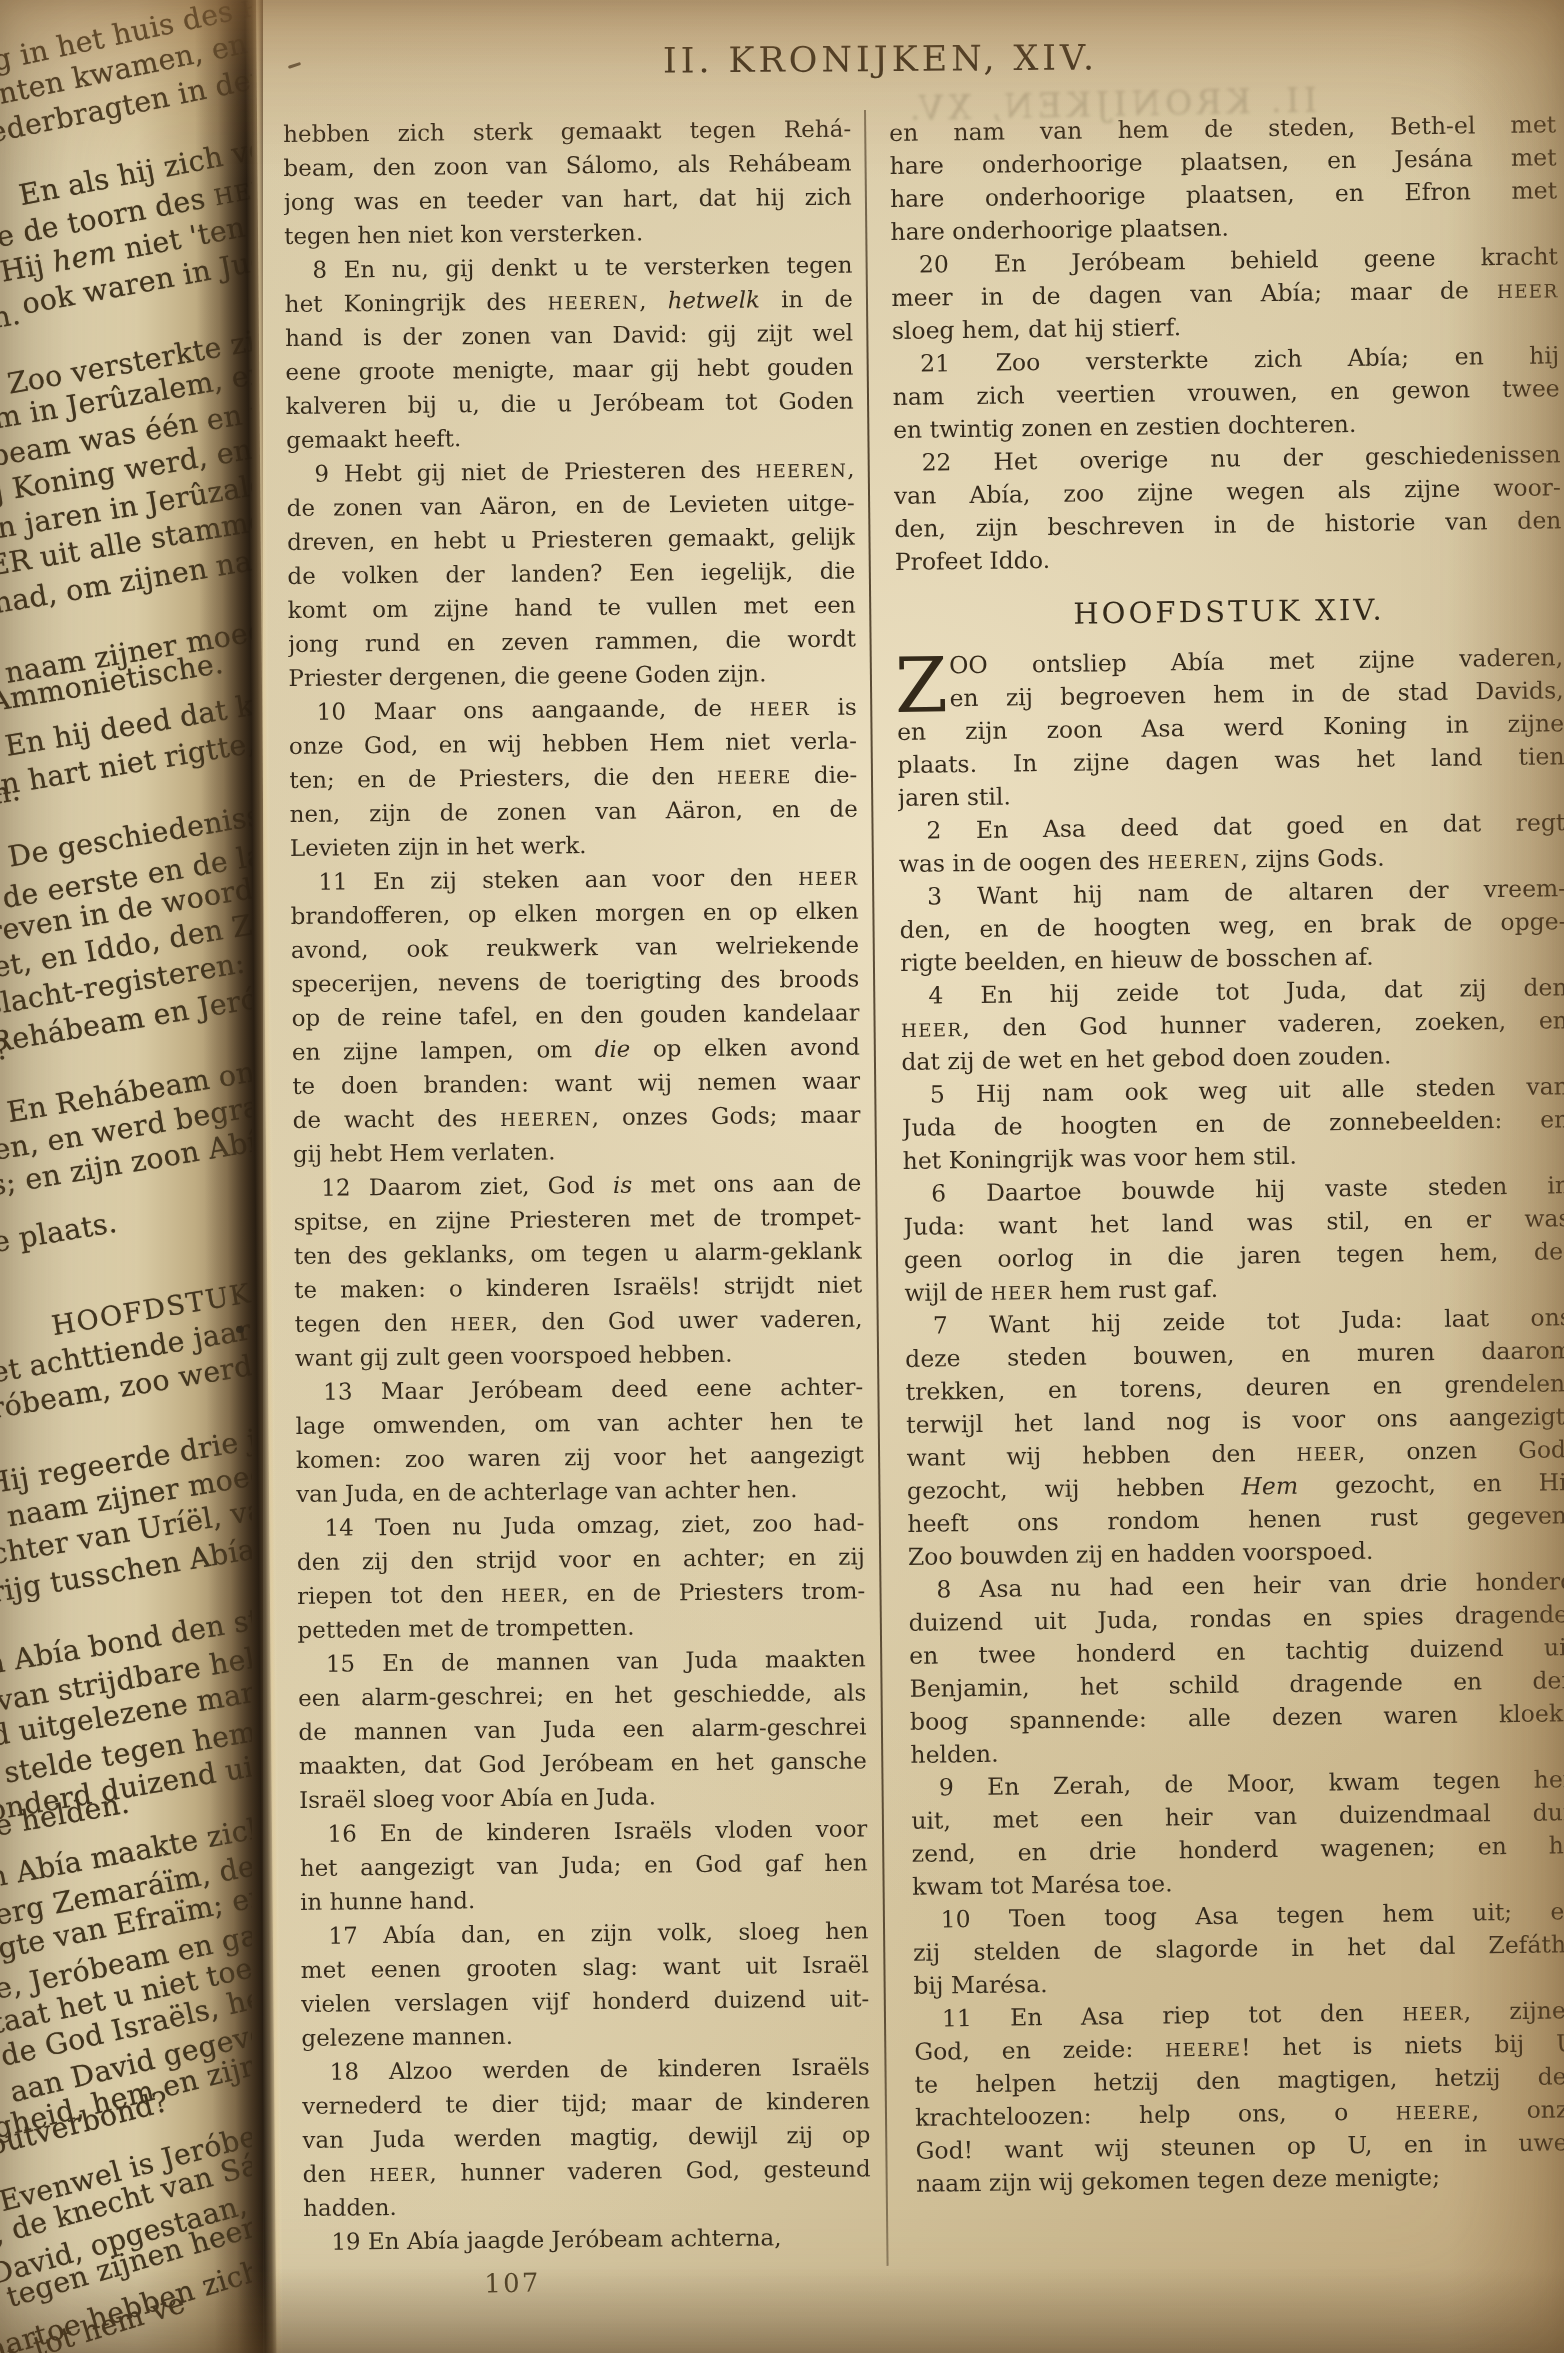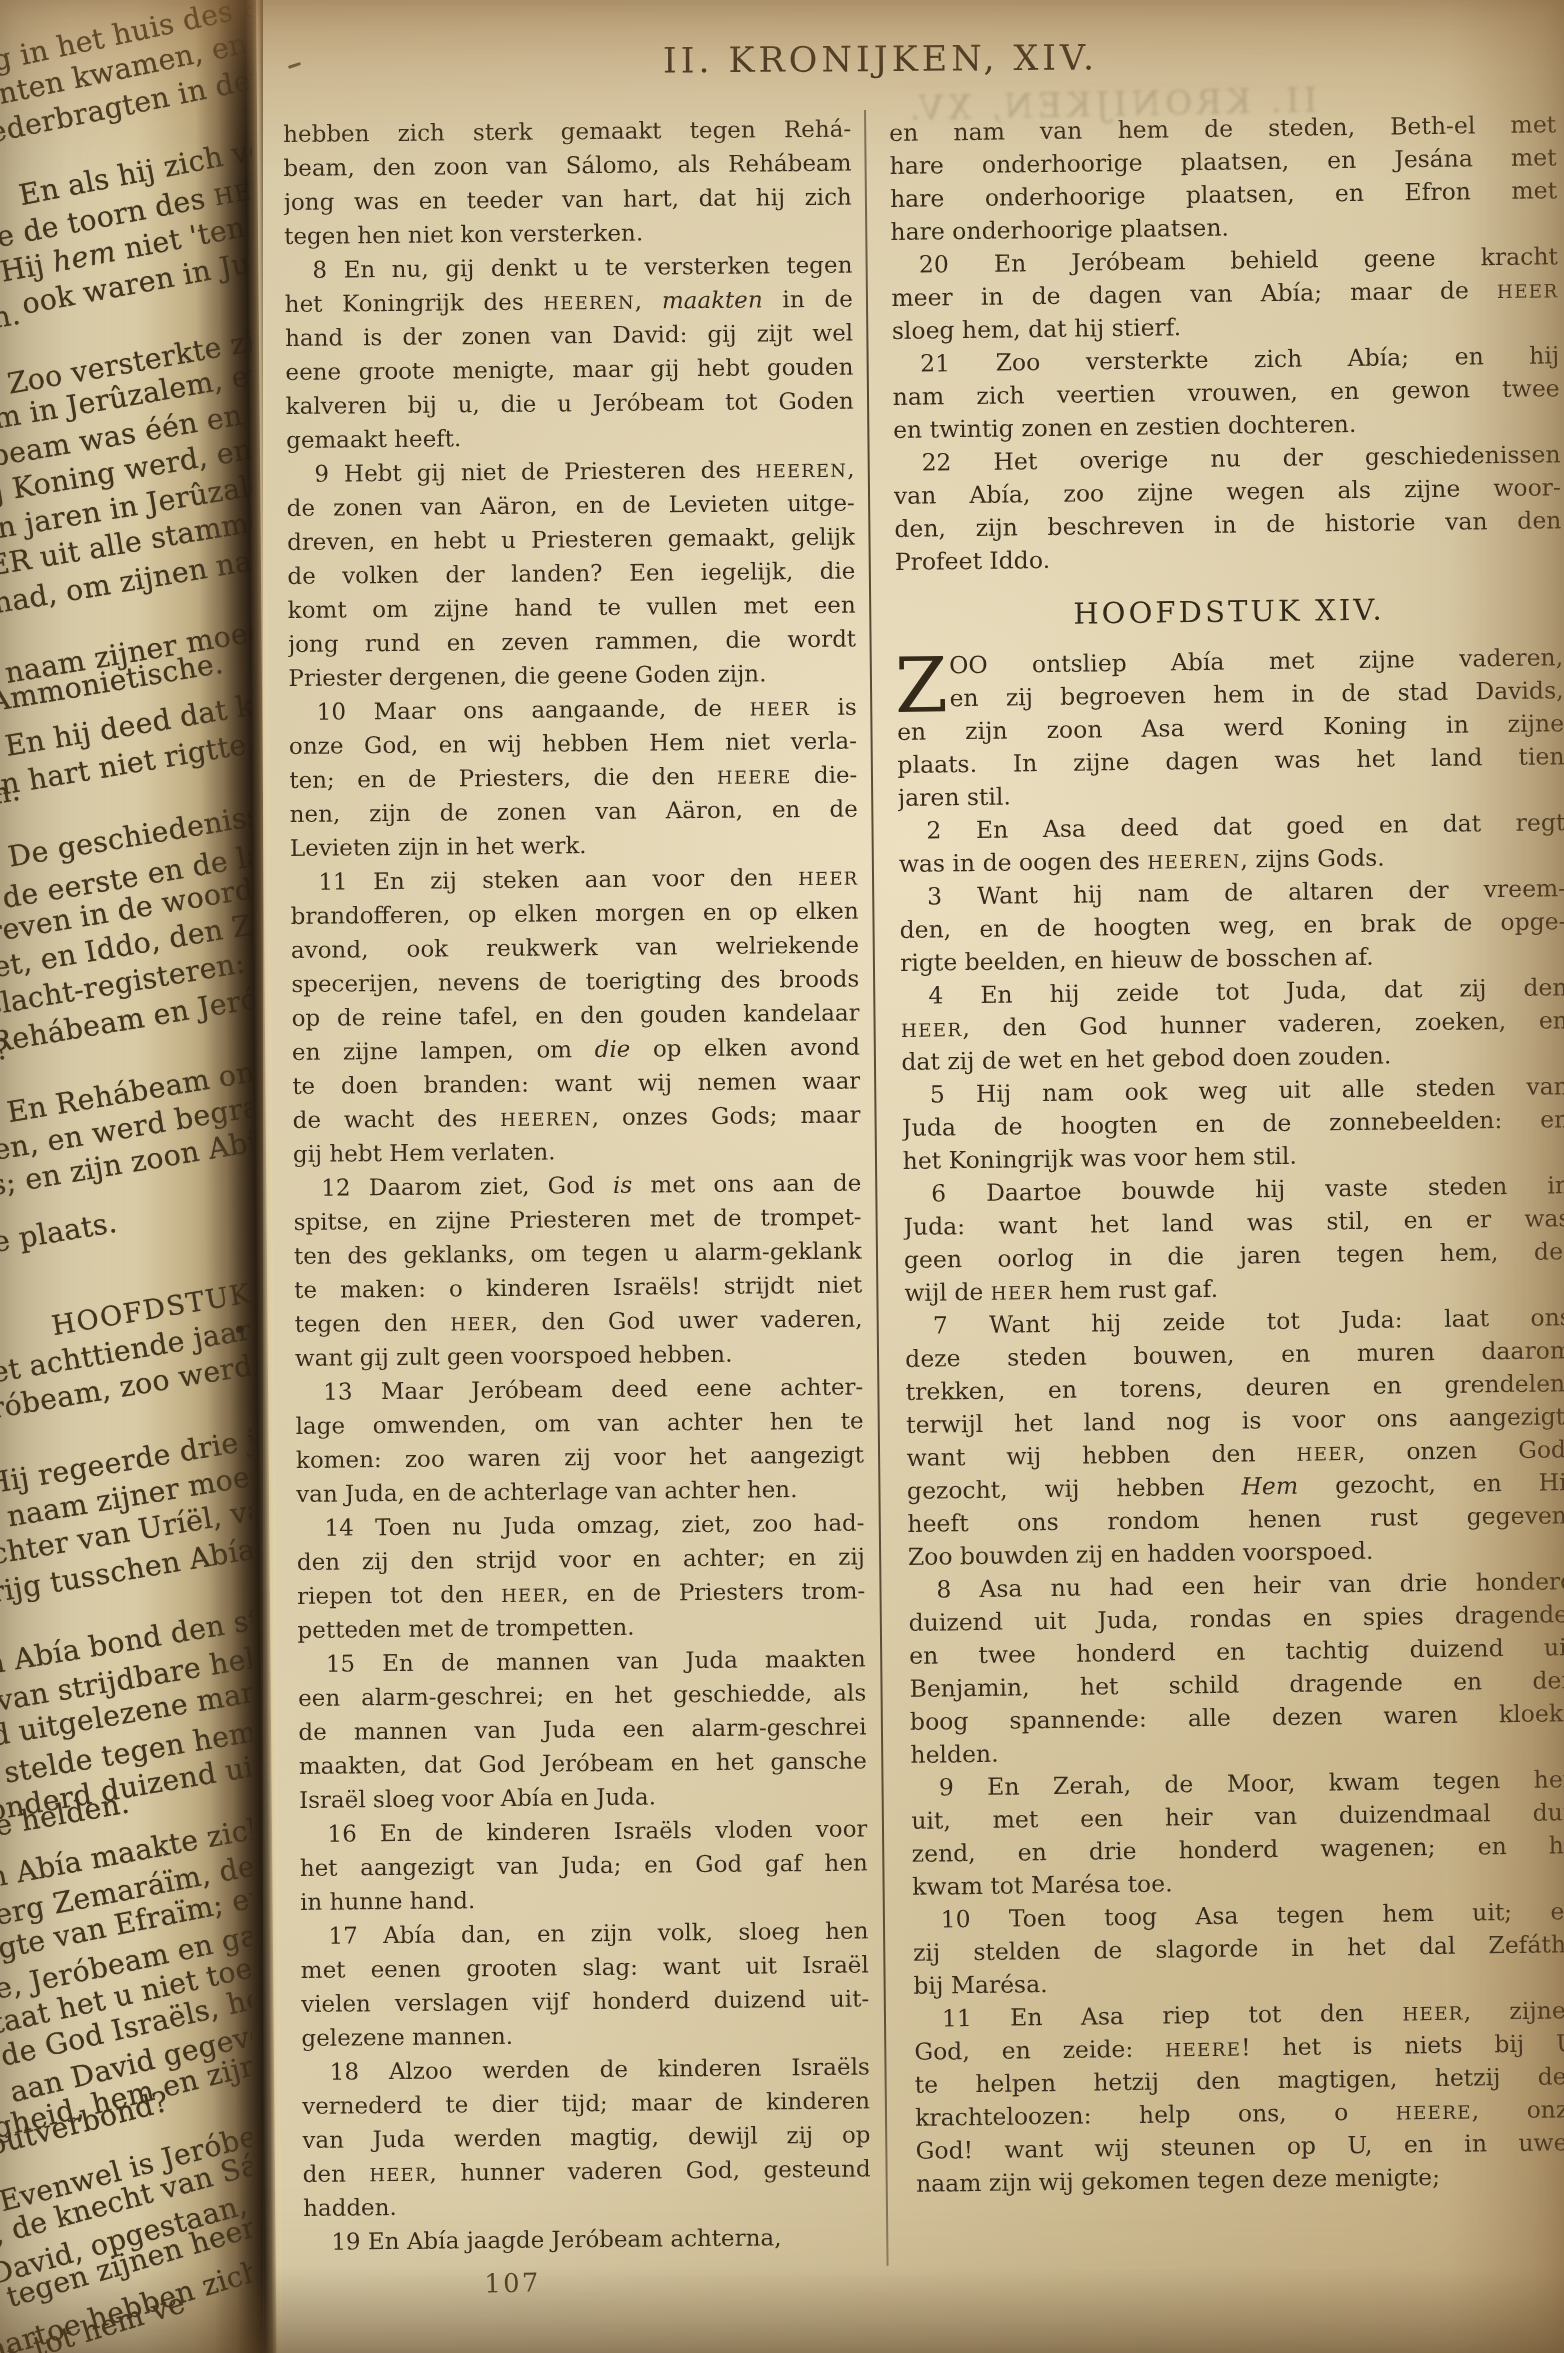--- a/index.html
+++ b/index.html
@@ -168,21 +168,21 @@
 
   <div id="colL" class="col">
       <div class="block cont">
         <div class="line">hebben zich sterk gemaakt tegen Rehá-</div>
         <div class="line">beam, den zoon van Sálomo, als Rehábeam</div>
         <div class="line">jong was en teeder van hart, dat hij zich</div>
         <div class="line last">tegen hen niet kon versterken.</div>
       </div>
       <div class="block verse">
         <div class="line first">8 En nu, gij denkt u te versterken tegen</div>
-        <div class="line">het Koningrijk des <span class="sc">HEEREN</span>, <i>maakten</i> in de</div>
+        <div class="line">het Koningrijk des <span class="sc">HEEREN</span>, <i>hetwelk</i> in de</div>
         <div class="line">hand is der zonen van David: gij zijt wel</div>
         <div class="line">eene groote menigte, maar gij hebt gouden</div>
         <div class="line">kalveren bij u, die u Jeróbeam tot Goden</div>
         <div class="line last">gemaakt heeft.</div>
       </div>
       <div class="block verse">
         <div class="line first">9 Hebt gij niet de Priesteren des <span class="sc">HEEREN</span>,</div>
         <div class="line">de zonen van Aäron, en de Levieten uitge-</div>
         <div class="line">dreven, en hebt u Priesteren gemaakt, gelijk</div>
         <div class="line">de volken der landen? Een iegelijk, die</div>

